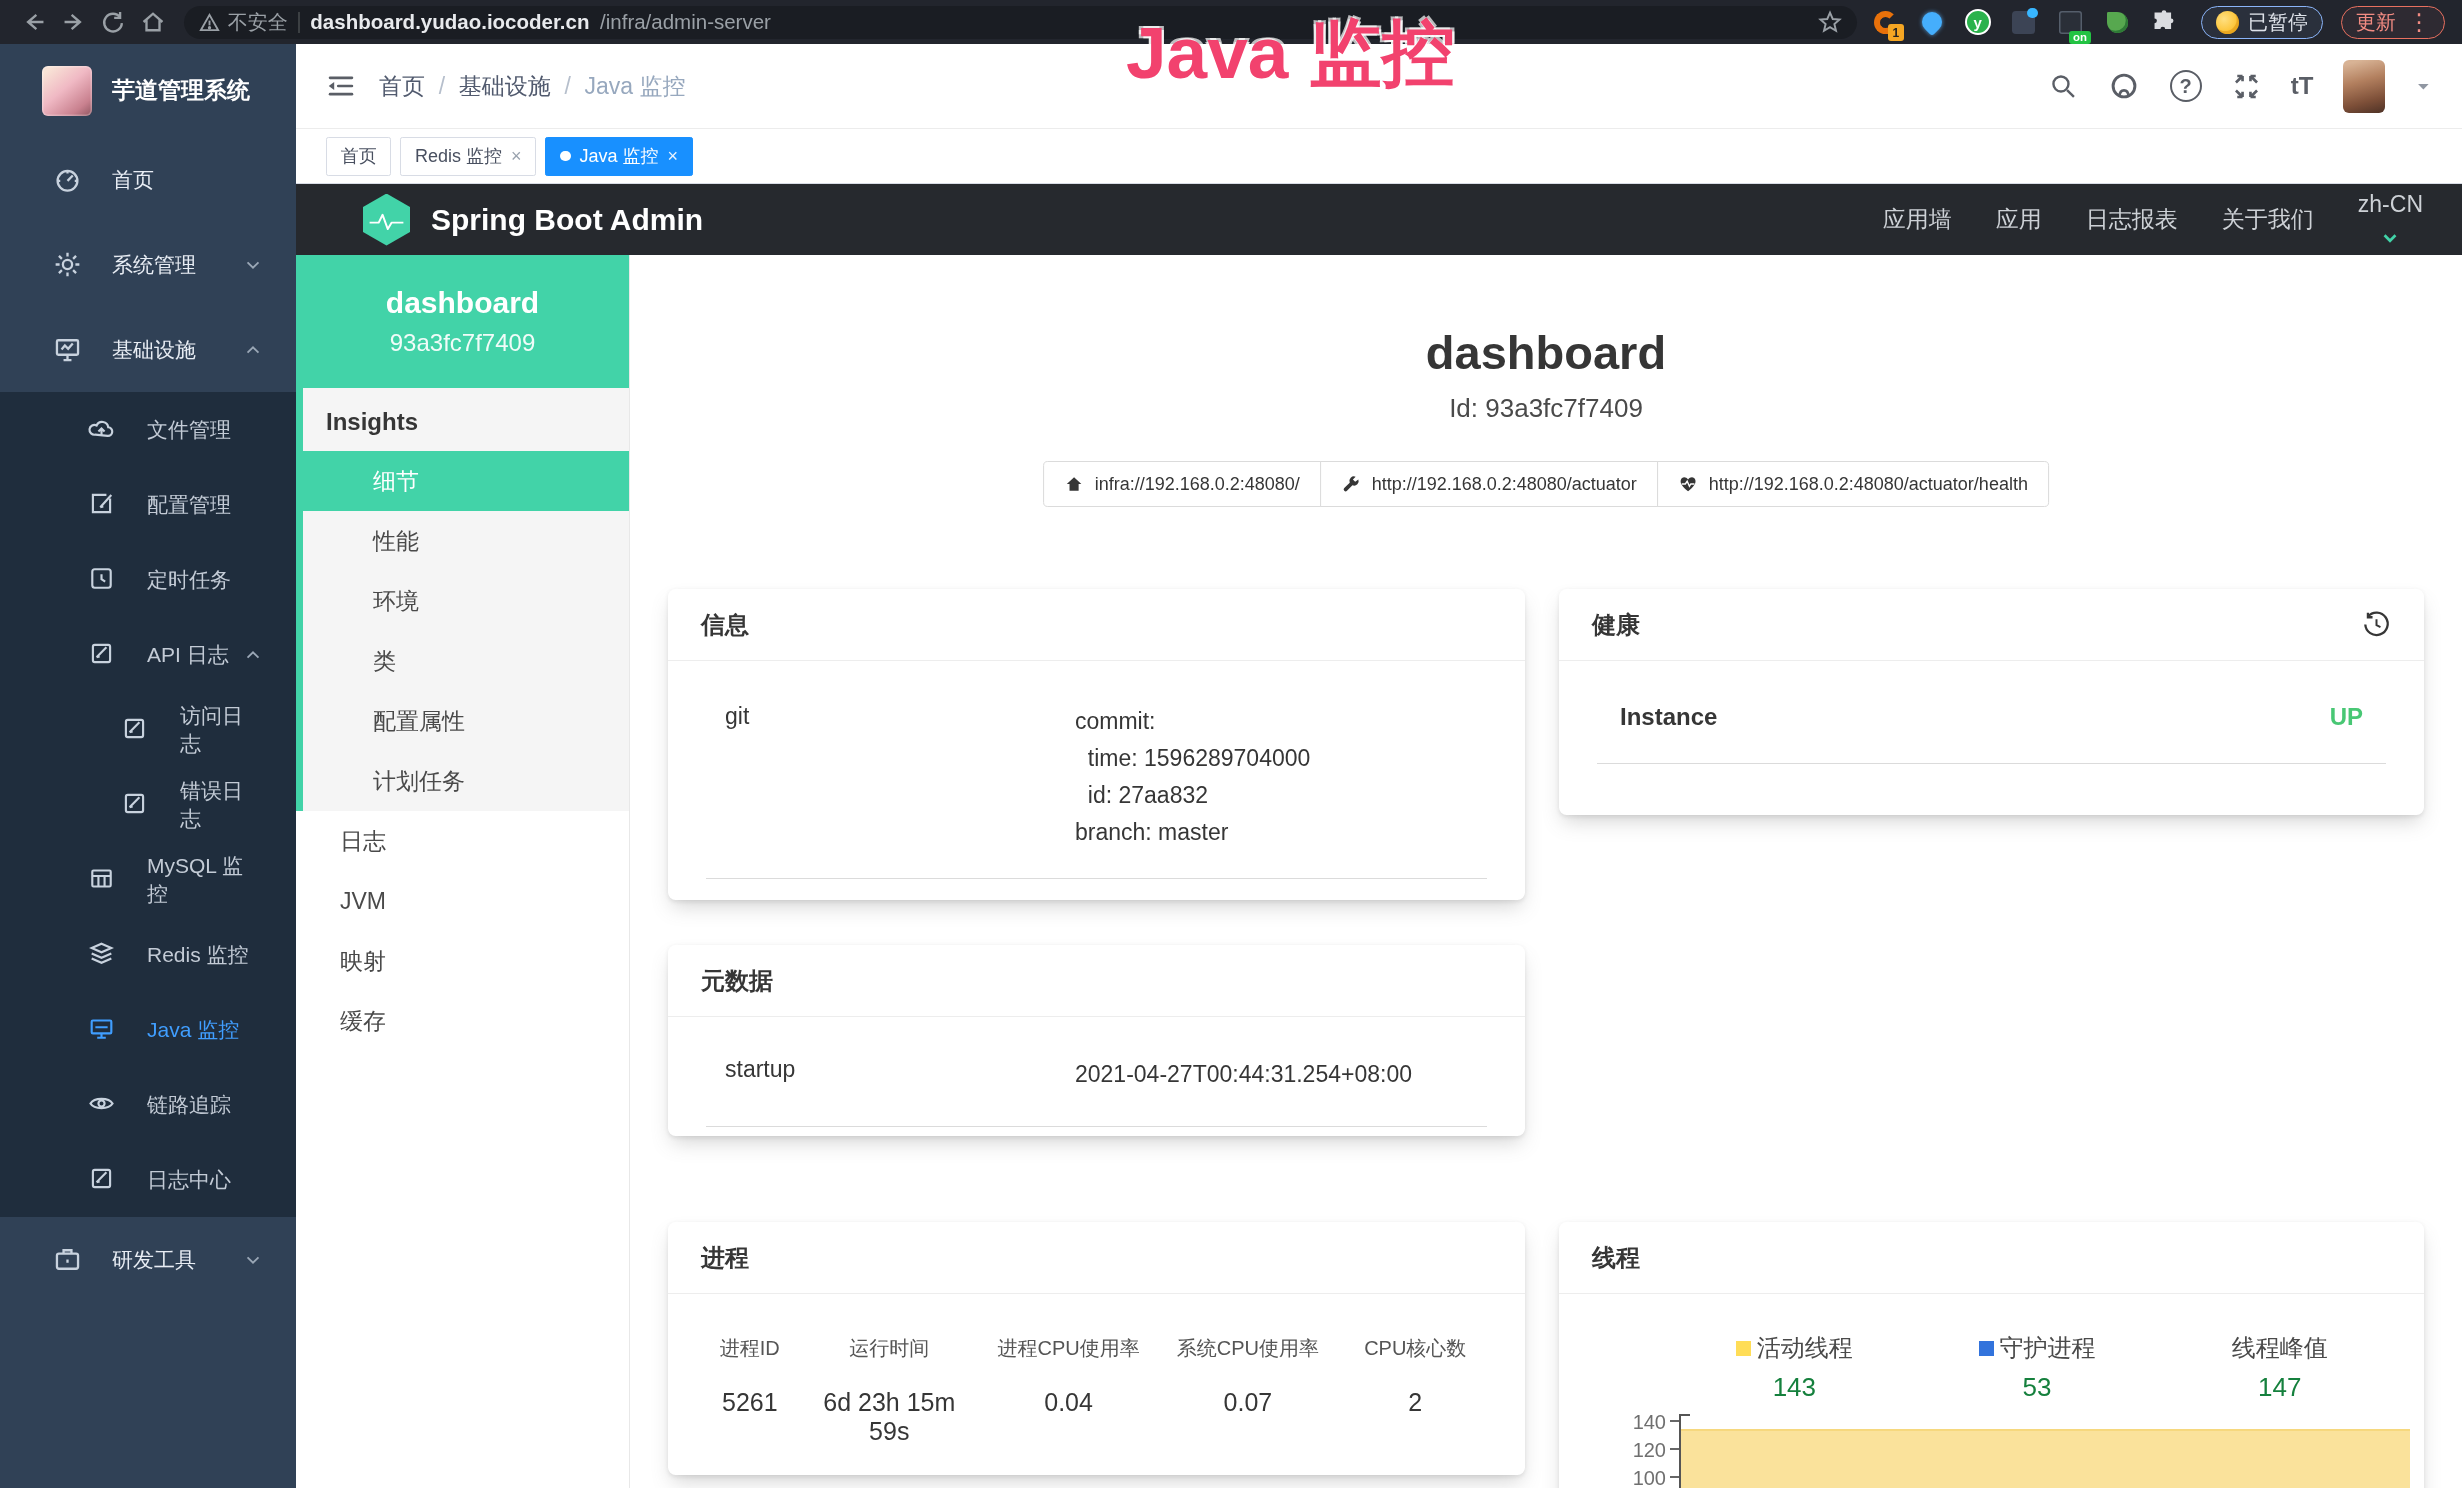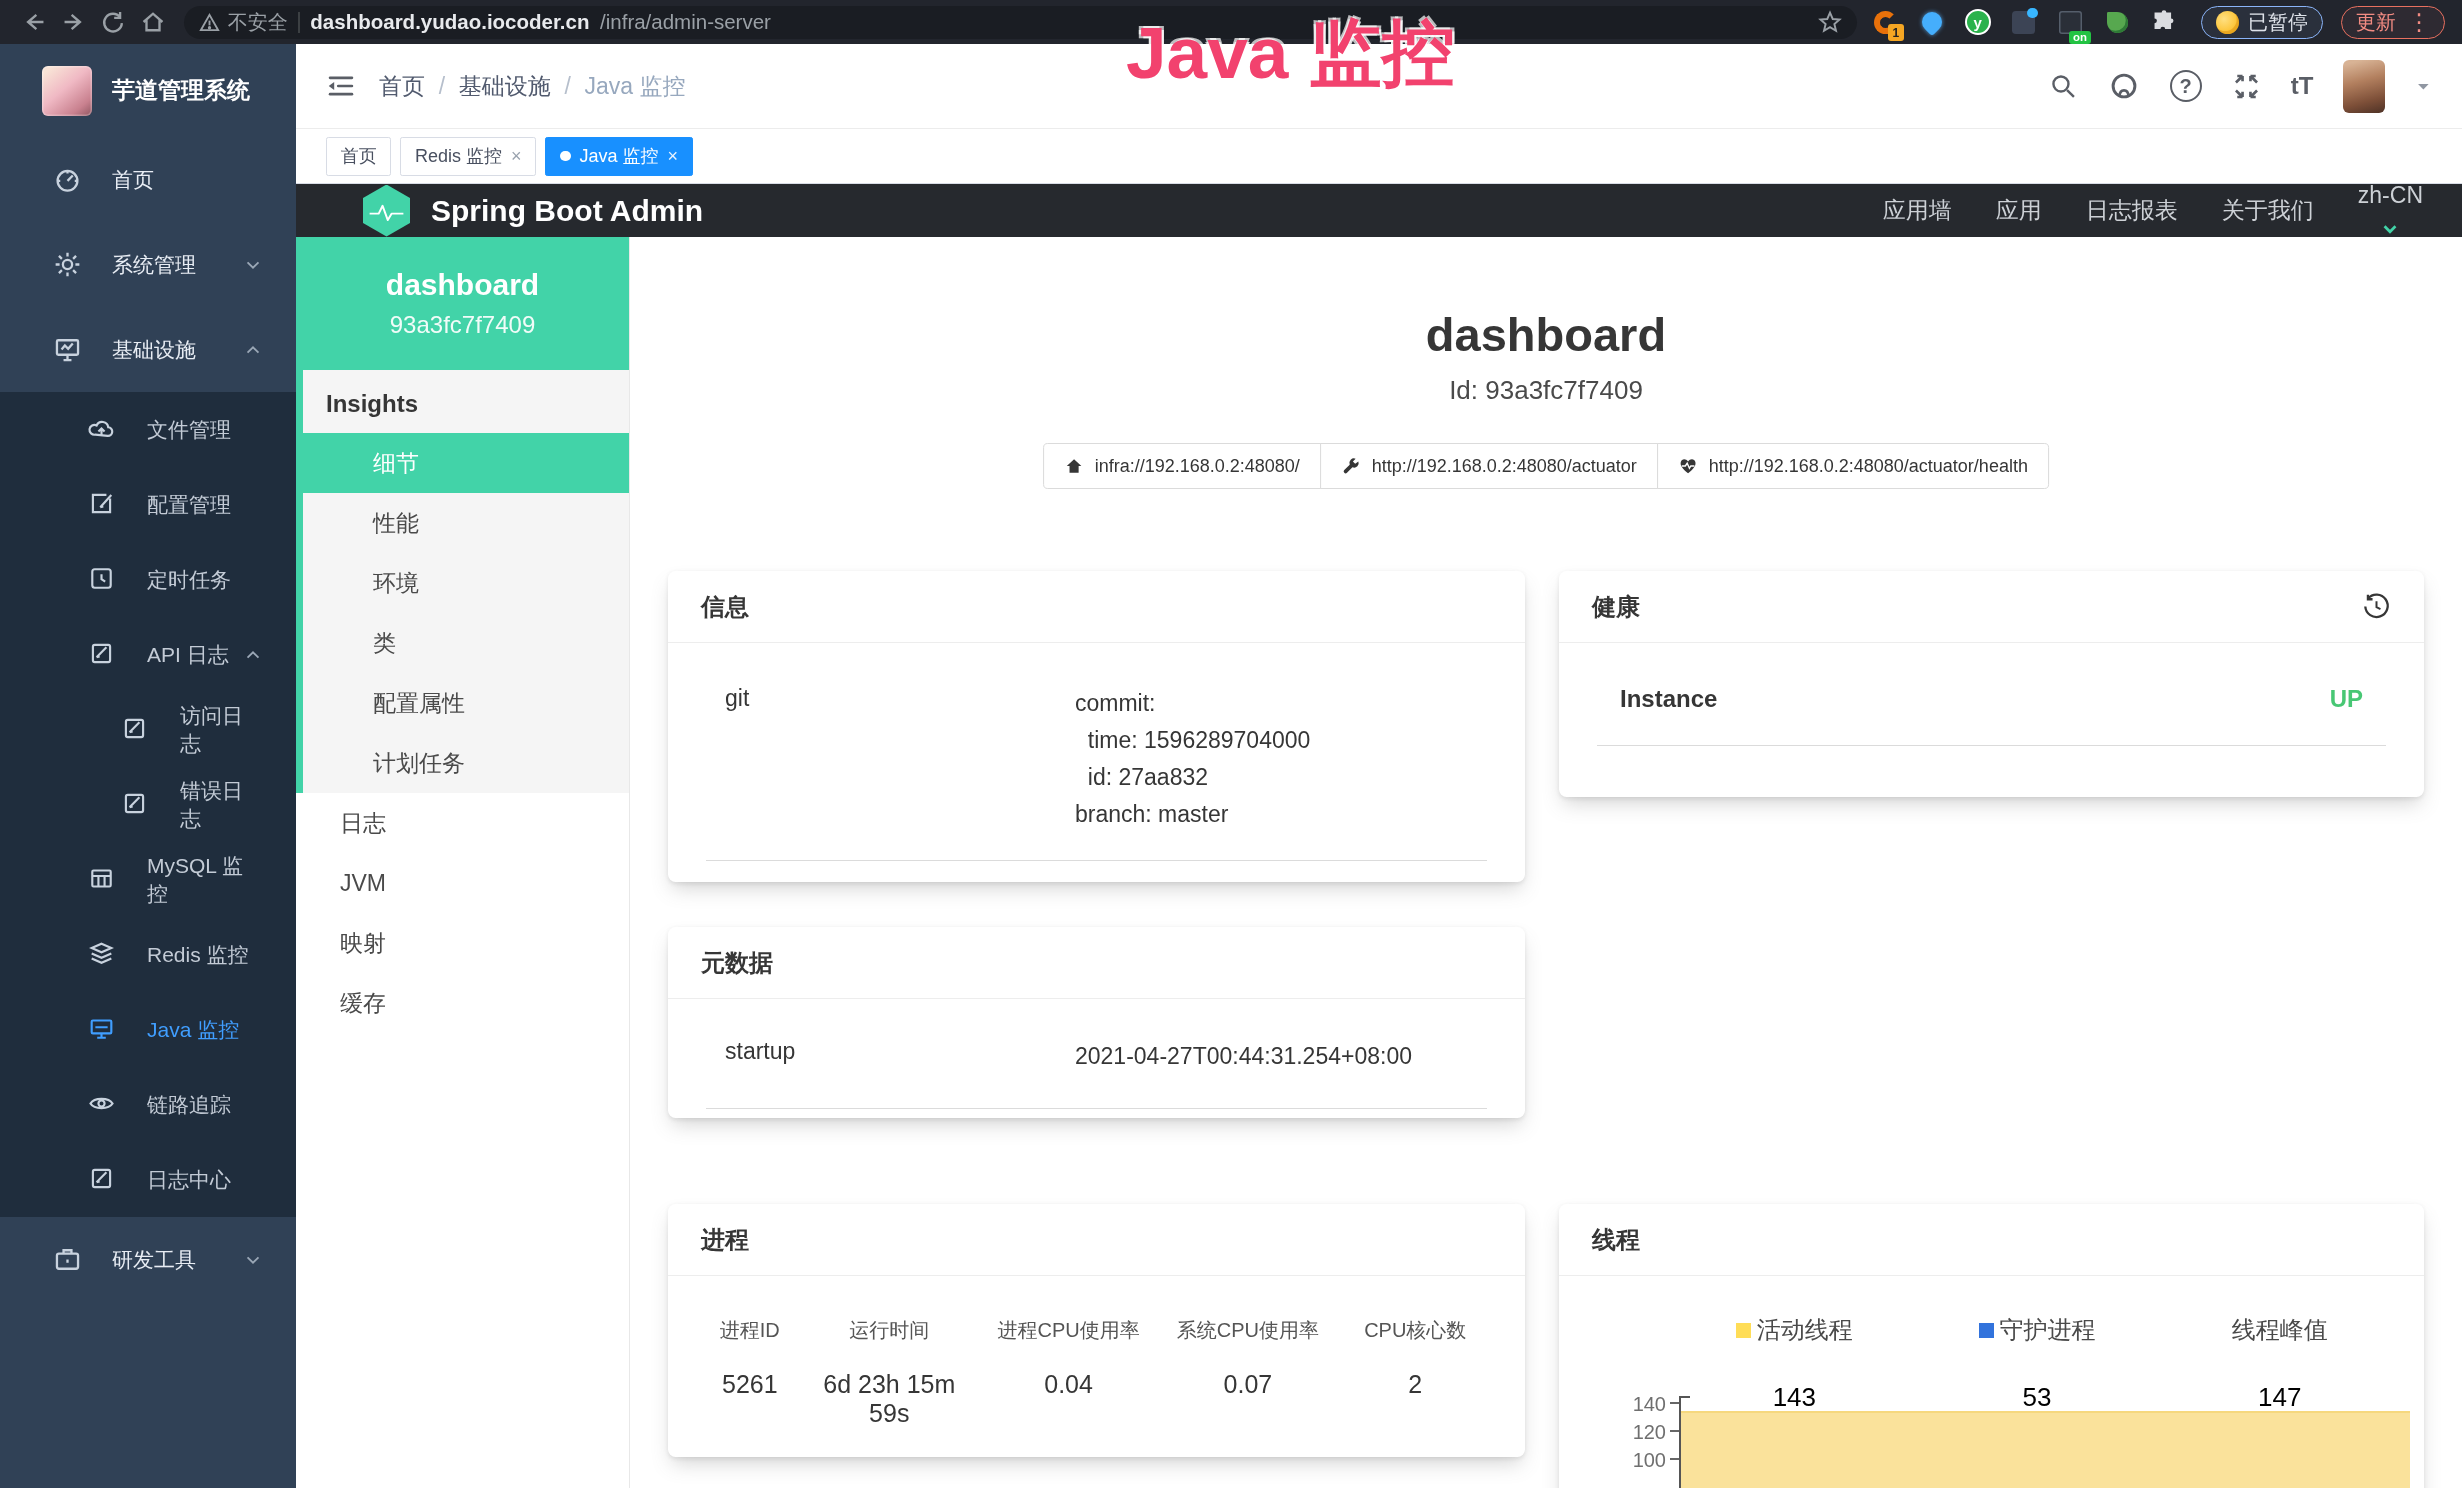--- a/index.html
+++ b/index.html
@@ -78,21 +78,21 @@
   .tags-view { height:55px; flex:0 0 auto; background:#fff; border-bottom:0.8px solid #d8dce5; display:flex; align-items:center;
     padding:0 30px; gap:9px; }
   .tag { height:39px; display:flex; align-items:center; gap:9px; padding:0 13.7px; border:0.8px solid #d8dce5; background:#fff;
     font-size:18px; color:#495060; border-radius:2.3px; }
   .tag .x { font-size:18px; color:#99a2ae; line-height:1; }
   .tag.active { background:#1890ff; border-color:#1890ff; color:#fff; }
   .tag.active .x { color:#eaf4ff; }
   .tag .dot { width:10.6px; height:10.6px; border-radius:50%; background:#fff; }
 
   
-  .sba-header { height:53px; flex:0 0 auto; background:#26292e; display:flex; align-items:center; padding:0 39px 0 67px; }
+  .sba-header { height:71px; flex:0 0 auto; background:#26292e; display:flex; align-items:center; padding:0 39px 0 67px; }
   .hex { width:47px; height:52px; background:#42d3a8; clip-path:polygon(50% 0,100% 26%,100% 74%,50% 100%,0 74%,0 26%);
     display:flex; align-items:center; justify-content:center; flex:0 0 auto; }
   .sba-title { color:#fff; font-size:30px; font-weight:700; margin-left:21px; white-space:nowrap; }
   .sba-nav { margin-left:auto; display:flex; align-items:center; gap:44px; font-size:23px; color:#cdd1d6; }
   .sba-nav .lang { display:flex; align-items:center; gap:10.6px; color:#cdd1d6;flex-direction:column; }
   .lang-caret { color:#42d3a8; }
 
   
   .workspace { flex:1 1 auto; display:flex; min-height:0; overflow:hidden; position:relative; }
   .inner-sidebar { width:334px; flex:0 0 auto; background:#fff; border-right:0.8px solid #e8e8e8; }
@@ -140,21 +140,21 @@
   .phead .pcell { font-size:20px; color:#555; }
   .pvals { margin-top:26px; }
   .pvals .pcell { font-size:25px; color:#363636; }
 
   .legend-row { display:flex; margin:38px 23px 0 114px; }
   .lg { flex:1; display:flex; flex-direction:column; align-items:center; }
   .lg-top { display:flex; align-items:center; gap:6px; font-size:24px; color:#4a4a4a; }
   .sw { width:15px; height:15px; flex:0 0 auto; }
   .sw-yellow { background:#ffdd57; }
   .sw-blue { background:#3273dc; }
-  .lg-val { margin-top:36px; font-size:26px; color:#000000; }
+  .lg-val { margin-top:8px; font-size:26px; color:#15803d; }
 
   .mini-chart { position:absolute; left:0; top:186px; width:100%; height:152px; }
   .ytick { position:absolute; width:65px; left:42px; text-align:right; font-size:20px; color:#6f6f6f; }
   .tickmark { position:absolute; left:111px; width:9px; height:2.3px; background:#666; }
   .axis-v { position:absolute; left:120px; top:6px; bottom:0; width:2.3px; background:#555; }
   .axis-cap { position:absolute; left:120px; top:6px; width:10.6px; height:2.3px; background:#555; }
   .area-fill { position:absolute; left:122px; right:13.7px; top:21px; bottom:0; background:#fae29b; border-top:2.3px solid #f6d87e; }
 
   
   .annotation { position:absolute; left:1126px; top:4.6px; z-index:60; font-size:73px; font-weight:600; color:#f2426e; white-space:nowrap;

